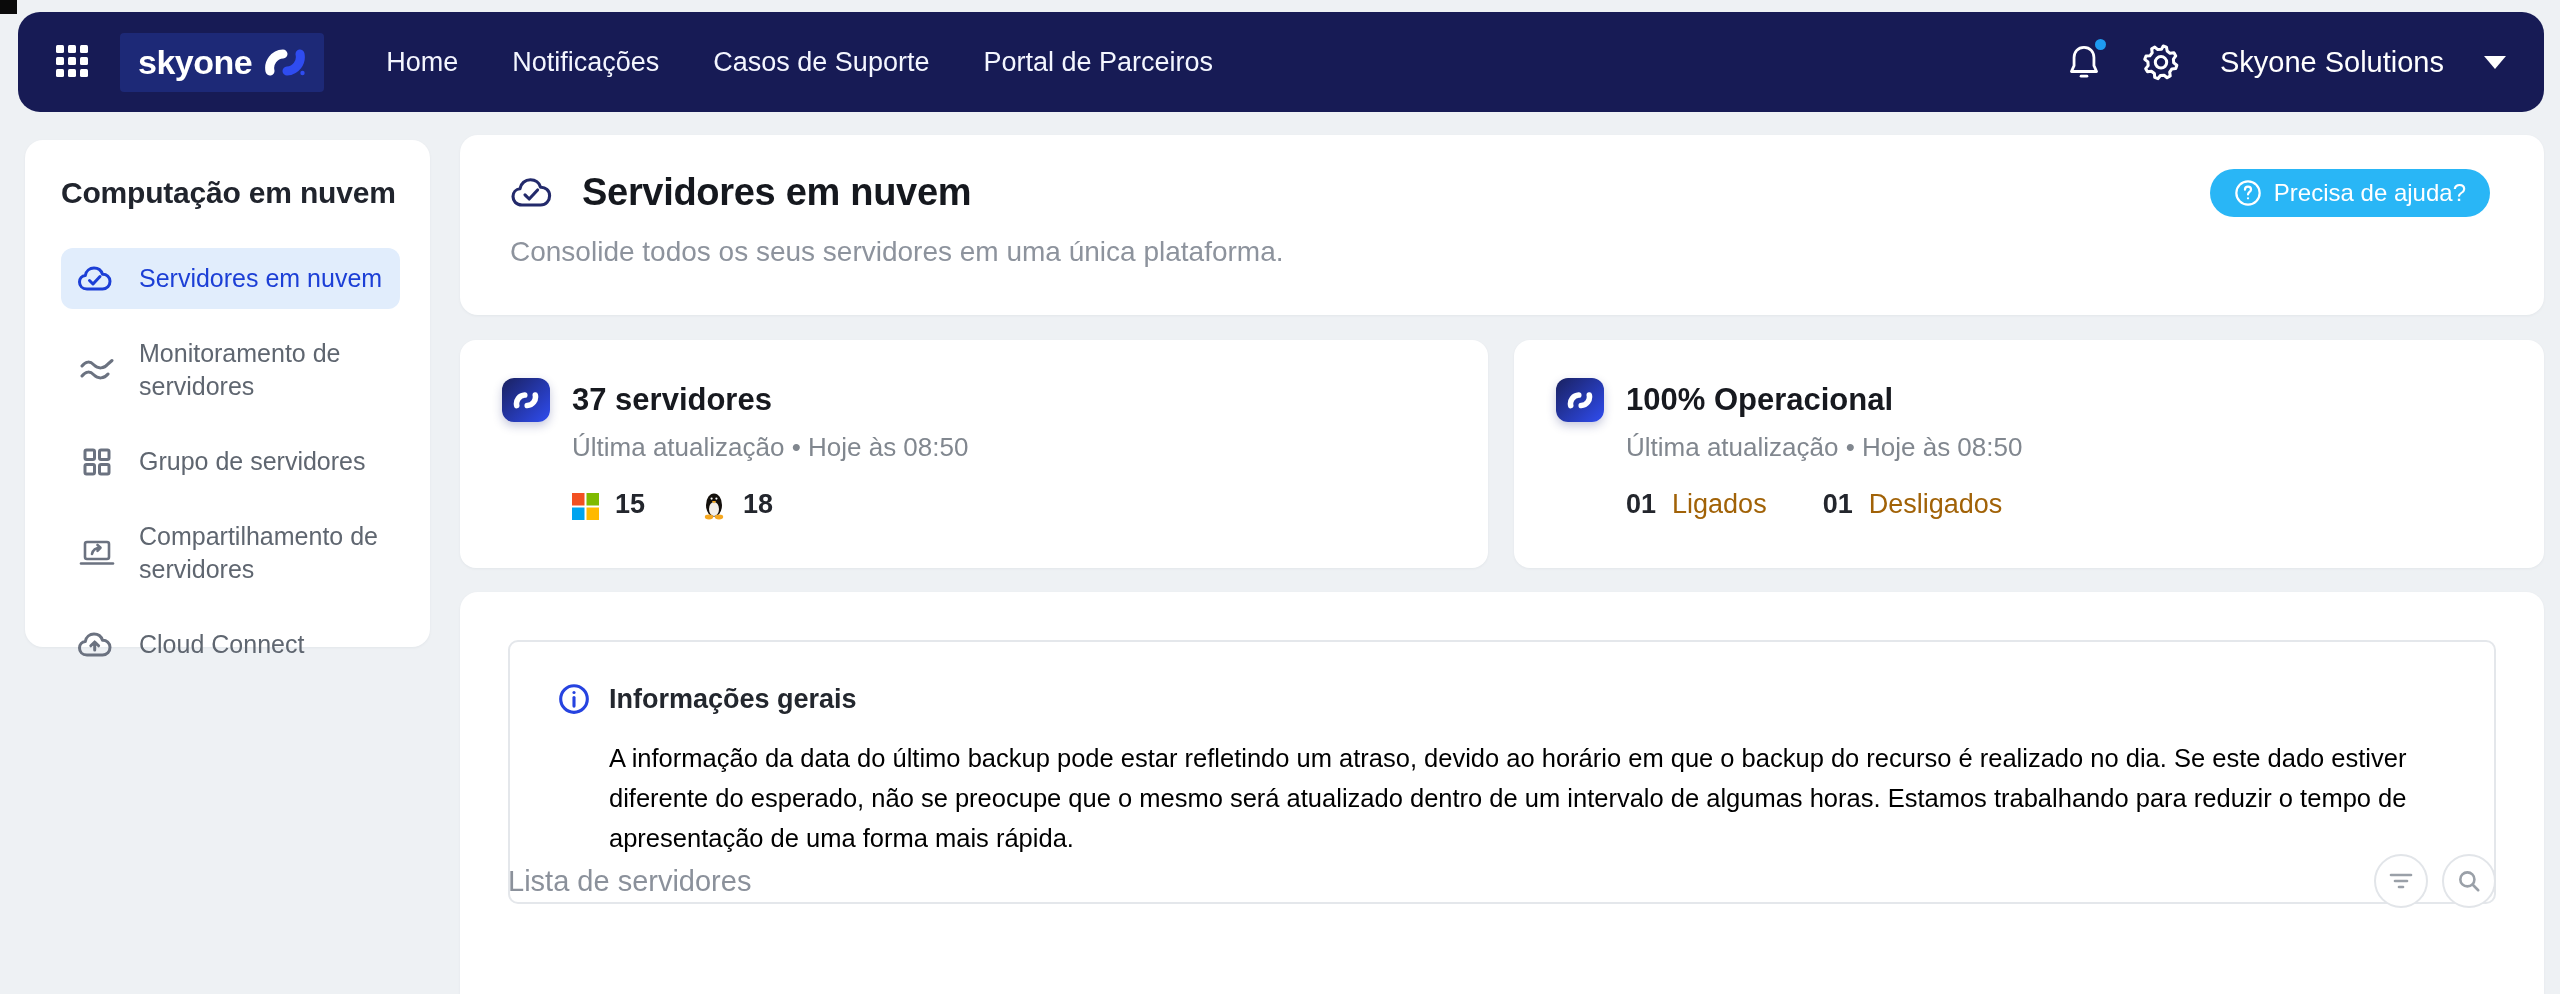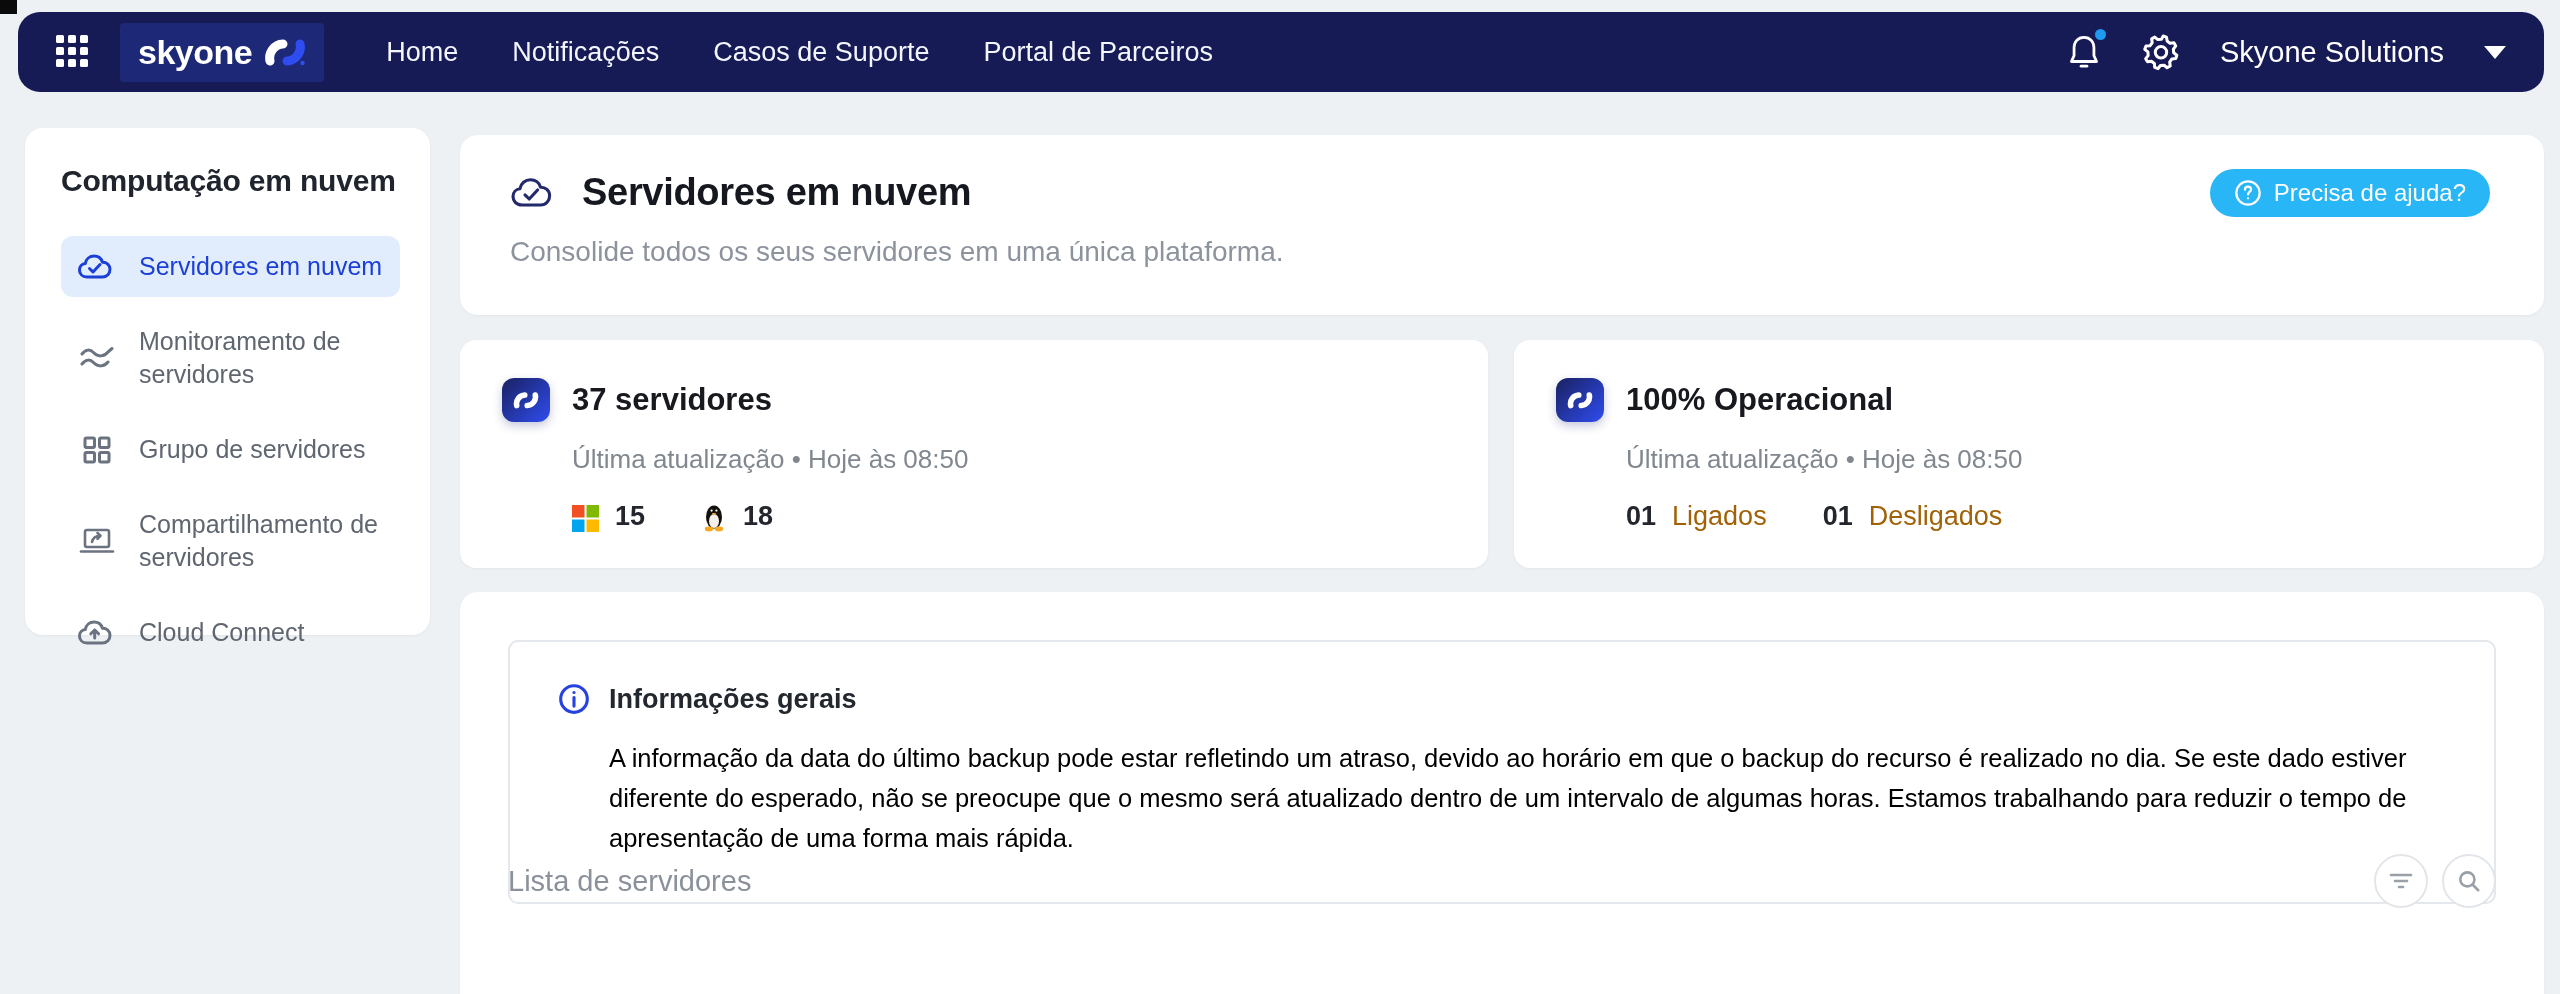--- a/index.html
+++ b/index.html
@@ -3,41 +3,41 @@
 <meta charset="utf-8">
 <style>
   * { margin:0; padding:0; box-sizing:border-box; }
   html,body { width:2560px; height:994px; overflow:hidden; }
   body { background:#eef1f4; font-family:"Liberation Sans", sans-serif; color:#1f2430; position:relative; }
 
   
   .corner-artifact { position:absolute; left:0; top:0; width:17px; height:14px; background:#0a0a0a; }
 
   
-  .navbar { position:absolute; left:18px; top:12px; right:16px; height:80px;
+  .navbar { position:absolute; left:18px; top:12px; right:16px; height:100px;
             background:#171b55; border-radius:22px; display:flex; align-items:center;
             padding:12px 38px; }
   .apps-grid { width:34px; height:34px; display:grid; grid-template-columns:repeat(3,8px);
                grid-template-rows:repeat(3,8px); gap:4px; cursor:pointer; }
   .apps-grid span { background:#ffffff; border-radius:1.5px; }
   .brand-chip { margin-left:30px; background:#1d2977; border-radius:4px; padding:10px 18px;
                 display:flex; align-items:center; gap:12px; cursor:pointer; }
   .brand-name { color:#ffffff; font-size:34px; font-weight:bold; letter-spacing:-0.5px; }
   .nav-menu { display:flex; align-items:center; gap:54px; margin-left:62px; }
   .nav-item { color:#f4f6ff; font-size:27px; cursor:pointer; white-space:nowrap; }
   .nav-right { margin-left:auto; display:flex; align-items:center; gap:40px; }
   .icon-btn { position:relative; cursor:pointer; display:flex; align-items:center; }
   .bell-dot { position:absolute; right:-4px; top:-4px; width:11px; height:11px;
               border-radius:50%; background:#1e9bf0; }
   .account-name { color:#ffffff; font-size:29px; font-weight:500; cursor:pointer; }
   .caret-down { width:0; height:0; border-left:11px solid transparent; border-right:11px solid transparent;
                 border-top:13px solid #ffffff; cursor:pointer; }
 
   
-  .sidebar { position:absolute; left:25px; top:128px; width:405px; height:507px;
+  .sidebar { position:absolute; left:25px; top:140px; width:405px; height:507px;
              background:#ffffff; border-radius:18px; box-shadow:0 1px 3px rgba(20,30,60,.05);
              padding:36px 30px 0 36px; }
   .sidebar-title { font-size:30px; font-weight:bold; color:#20242d; letter-spacing:-0.2px; }
   .side-list { margin-top:38px; }
   .side-item { display:flex; align-items:center; gap:22px; padding:14px 16px; border-radius:12px;
                color:#5f6670; font-size:25px; line-height:33px; cursor:pointer; margin-bottom:14px; }
   .side-item .si-icon { flex:0 0 40px; display:flex; justify-content:center; }
   .side-item.active { background:#e1edfc; color:#1c3fd6; font-weight:500; }
 
   
@@ -55,21 +55,21 @@
   .stat-card { position:absolute; top:340px; height:228px; background:#ffffff; border-radius:16px;
                box-shadow:0 1px 3px rgba(20,30,60,.05); padding:38px 0 0 42px; }
   .stat-card.first { left:460px; width:1028px; }
   .stat-card.second { left:1514px; width:1030px; }
   .stat-inner { display:flex; align-items:flex-start; gap:22px; }
   .stat-badge { width:48px; height:44px; border-radius:12px; flex:0 0 48px;
                 background:linear-gradient(135deg,#1a2160 0%,#2f4cf0 100%);
                 display:flex; align-items:center; justify-content:center;
                 box-shadow:0 4px 10px rgba(30,40,120,.25); }
   .stat-title { font-size:31px; font-weight:bold; color:#17191f; margin-top:4px; }
-  .stat-updated { margin-top:26px; font-size:26px; color:#81878f; }
+  .stat-updated { margin-top:14px; font-size:26px; color:#81878f; }
   .stat-counts { margin-top:26px; display:flex; align-items:flex-end; gap:16px; font-size:27px; }
   .count-num { font-weight:bold; color:#23262d; }
   .count-label { color:#a16207; }
   .count-gap { width:24px; }
   .os-icon { display:flex; align-items:center; }
 
   
   .list-card { position:absolute; left:460px; top:592px; width:2084px; height:420px;
                background:#ffffff; border-radius:18px 18px 0 0; box-shadow:0 1px 3px rgba(20,30,60,.05); }
   .info-box { position:absolute; left:48px; right:48px; top:48px; border:2px solid #e4e7eb;

